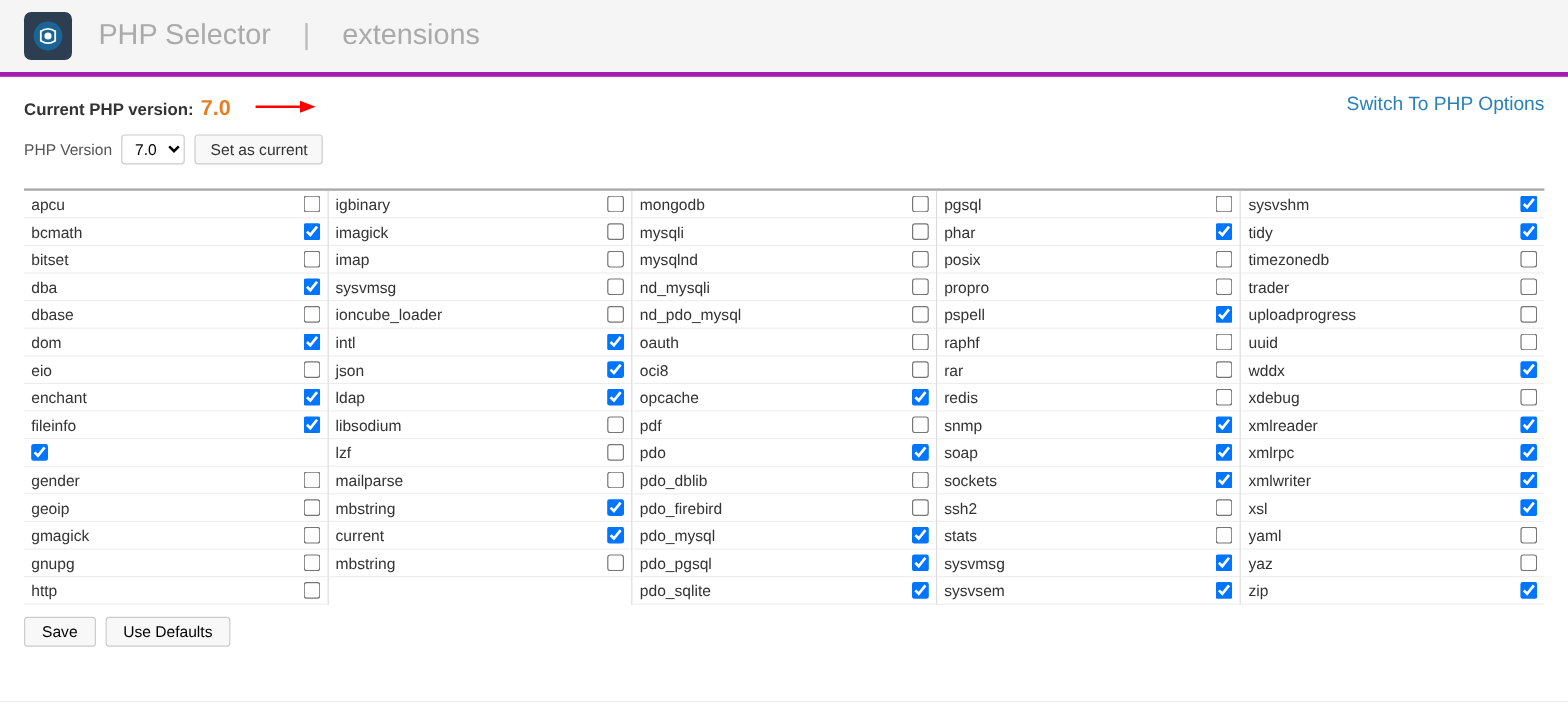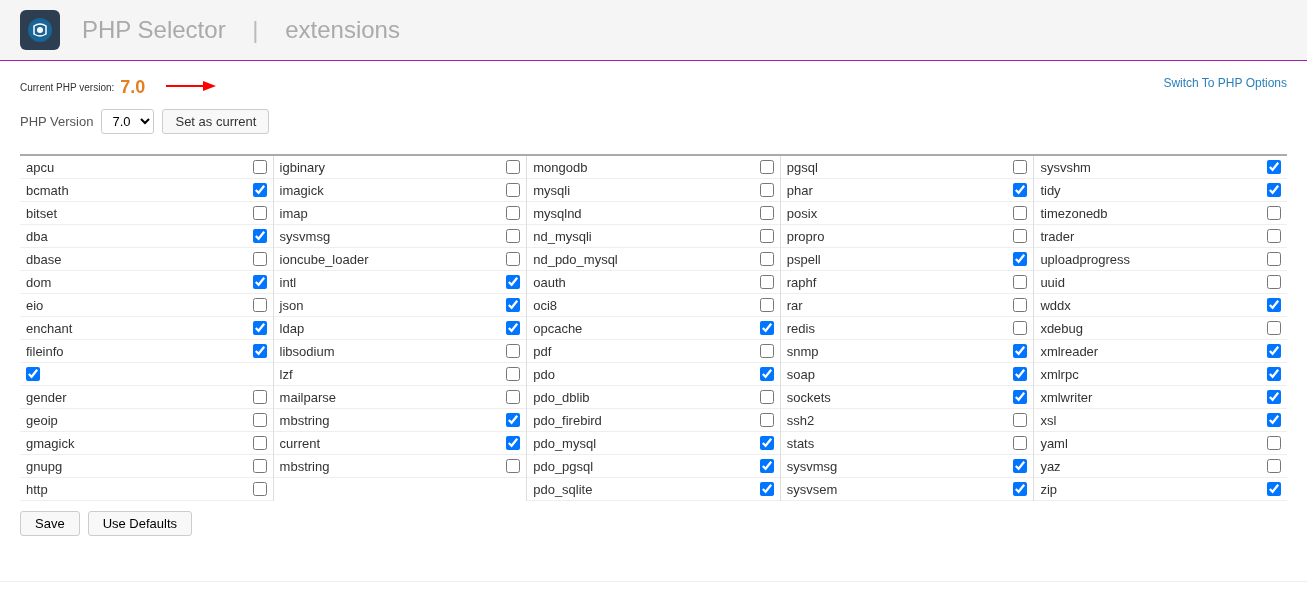--- a/index.html
+++ b/index.html
@@ -1,35 +1,35 @@
 <!DOCTYPE html>
 <html><head>
   <meta charset="utf-8">
   <style>
     * { box-sizing: border-box; margin: 0; padding: 0; }
     body { font-family: Arial, sans-serif; font-size: 13px; color: #333; background: #fff; }
 
-    .header { display: flex; align-items: center; padding: 10px 20px; border-bottom: 1px solid #a21caf; background: #f5f5f5; }
+    .header { display: flex; align-items: center; padding: 10px 20px; border-bottom: 4px solid #a21caf; background: #f5f5f5; }
     .header-icon { width: 40px; height: 40px; background: #2c3e50; border-radius: 6px; display: flex; align-items: center; justify-content: center; margin-right: 12px; }
     .header-icon svg { width: 28px; height: 28px; }
     .header-title { font-size: 24px; font-weight: normal; color: #333; }
     .header-title span { color: #aaa; margin: 0 10px; }
 
     .content { padding: 15px 20px; }
 
     .current-version-row { display: flex; align-items: center; margin-bottom: 10px; }
-    .current-version-label { font-weight: normal; font-size: 10px; margin-right: 6px; }
+    .current-version-label { font-weight: bold; font-size: 14px; margin-right: 6px; }
     .current-version-value { color: #e67e22; font-weight: bold; font-size: 18px; margin-right: 8px; }
 
     .php-version-row { display: flex; align-items: center; margin-bottom: 15px; }
     .php-version-label { margin-right: 8px; color: #555; }
     .php-version-select { padding: 3px 6px; border: 1px solid #ccc; border-radius: 3px; font-size: 13px; margin-right: 8px; background: #fff; }
     .set-current-btn { padding: 4px 12px; border: 1px solid #ccc; border-radius: 3px; background: #f8f8f8; cursor: pointer; font-size: 13px; color: #333; }
 
-    .switch-link { margin-left: auto; color: #2980b9; text-decoration: none; font-size: 12px; }
+    .switch-link { margin-left: auto; color: #2980b9; text-decoration: none; font-size: 16px; }
 
     .top-actions-row { display: flex; justify-content: space-between; align-items: flex-start; margin-bottom: 5px; }
     .top-left { display: flex; flex-direction: column; }
     .ext-checkbox { margin-left: 4px; cursor: pointer; }
 
     .buttons-row { display: flex; gap: 8px; margin-top: 10px; margin-bottom: 20px; }
     .btn { padding: 4px 14px; border: 1px solid #ccc; border-radius: 3px; background: #f8f8f8; cursor: pointer; font-size: 13px; }
 
     .footer { padding: 10px 20px; display: flex; align-items: center; justify-content: space-between; border-top: 1px solid #eee; margin-top: 10px; }
 

